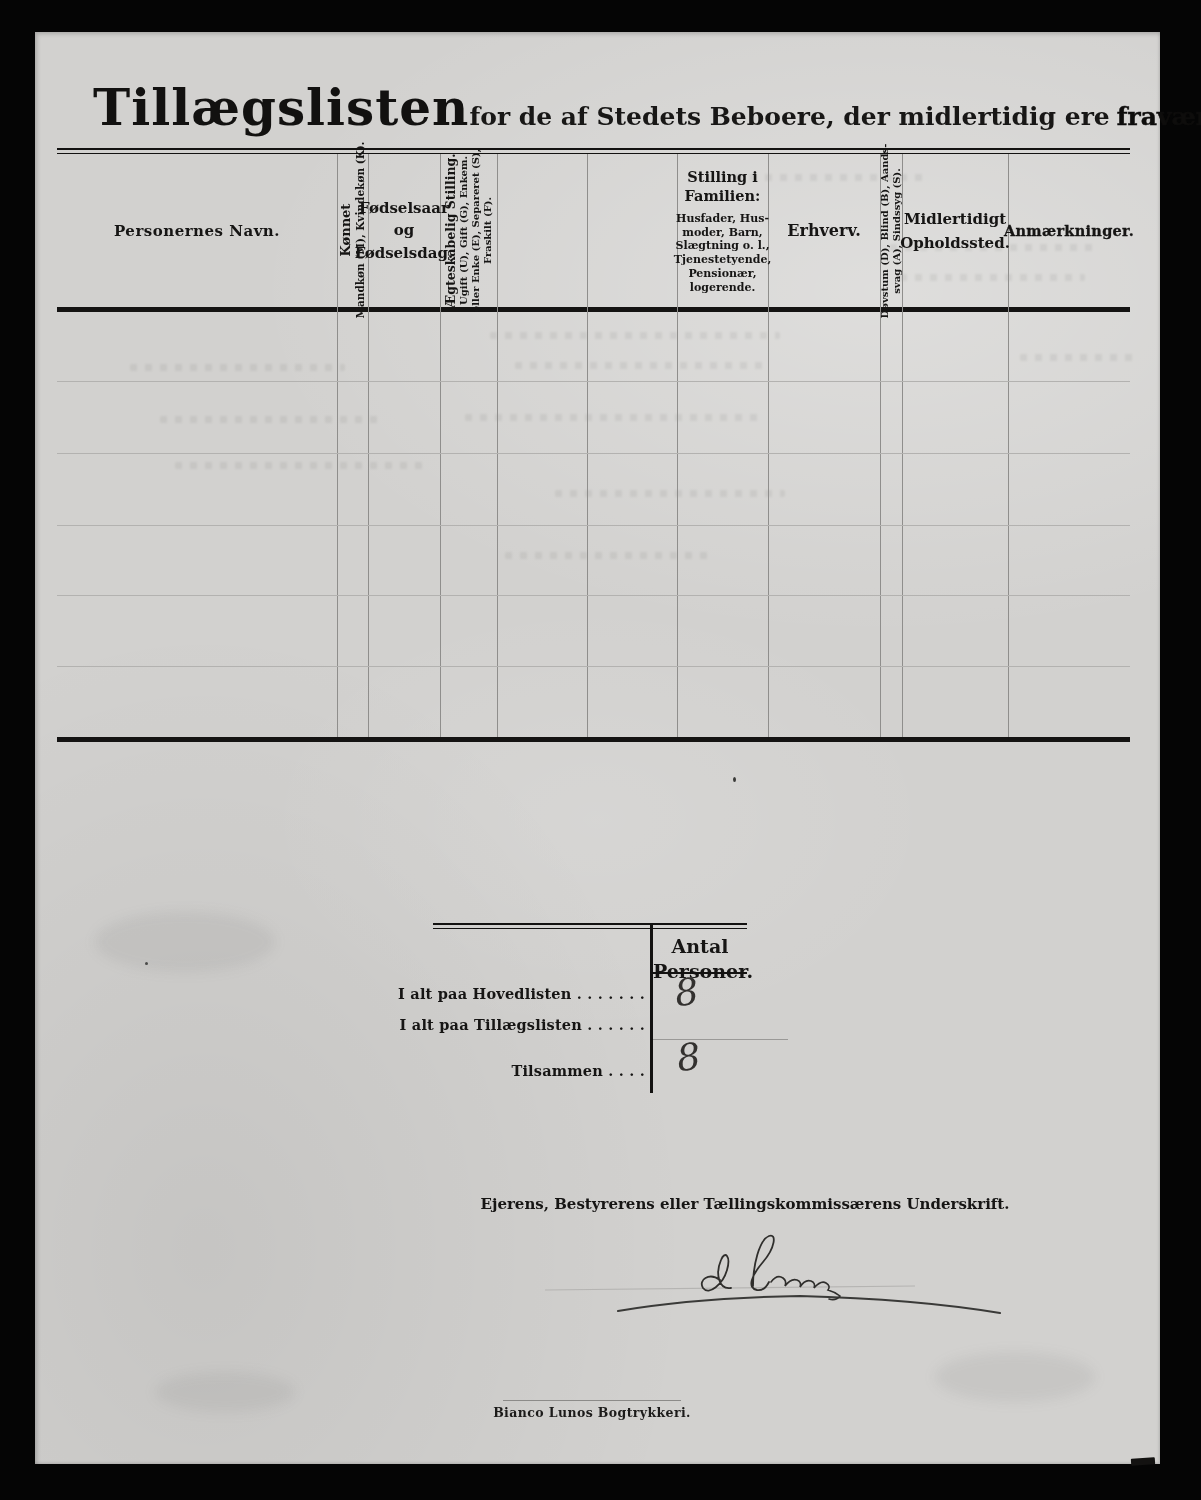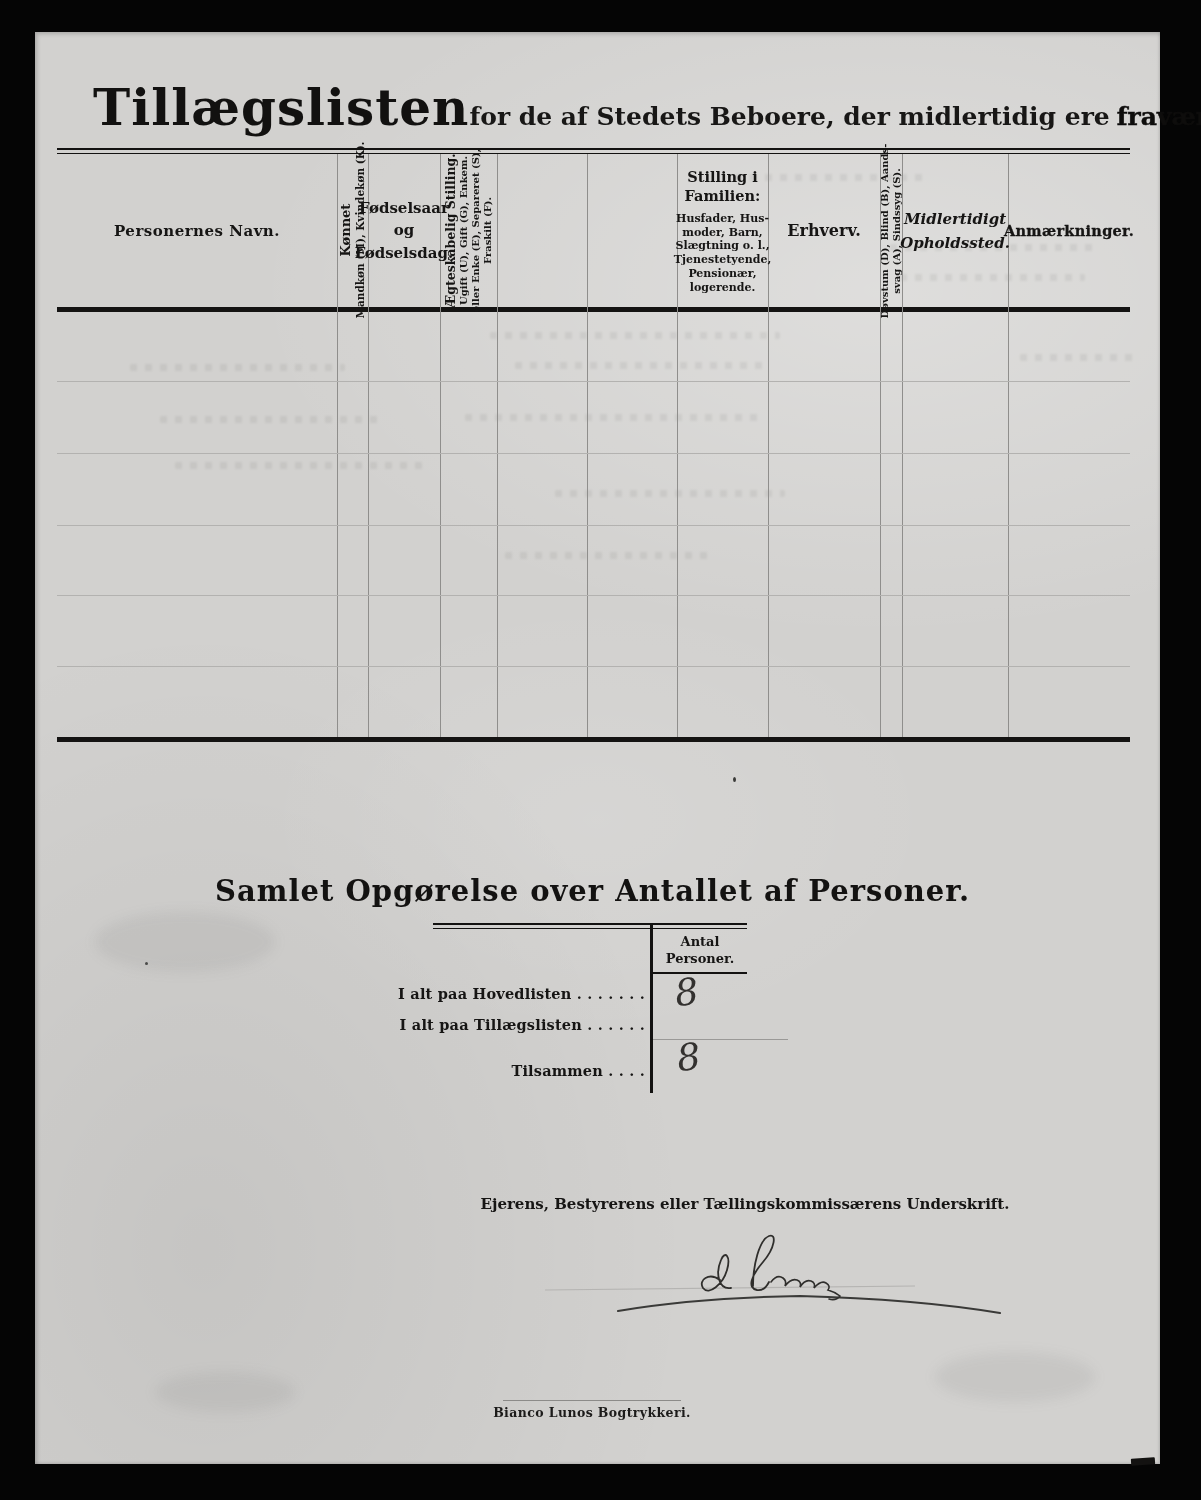--- a/index.html
+++ b/index.html
@@ -39,42 +39,42 @@
       text-align:center;color:#161514;overflow:visible;}
   .hc1{left:0;width:280px;font-size:15px;font-weight:bold;letter-spacing:.5px;}
   .hc2{left:280px;width:31px;}
   .hc3{left:311px;width:72px;font-size:15px;font-weight:bold;line-height:1.5;}
   .hc4{left:383px;width:57px;}
   .hc5{left:440px;width:90px;font-size:15.5px;font-weight:bold;}
   .hc6{left:530px;width:90px;font-size:15.5px;font-weight:bold;}
   .hc7{left:620px;width:91px;}
   .hc8{left:711px;width:112px;font-size:16px;font-weight:bold;}
   .hc9{left:823px;width:22px;}
-  .hc10{left:845px;width:106px;font-size:15px;font-weight:bold;line-height:1.6;font-style:italic;}
+  .hc10{left:845px;width:106px;font-size:15px;font-weight:bold;line-height:1.6;}
   .hc11{left:951px;width:122px;font-size:14.5px;font-weight:bold;letter-spacing:.3px;
         -webkit-text-stroke:.3px #161514;}
   .vwrap{transform:rotate(-90deg);white-space:nowrap;line-height:1.2;font-weight:bold;}
   .vmain{display:block;font-size:13px;}
   .vsub{display:block;font-size:10.5px;}
   .vmain4{display:block;font-size:12.5px;}
   .vsub4{display:block;font-size:10px;}
   .vline9{display:block;font-size:10px;}
   .st-main{display:block;font-size:14.5px;font-weight:bold;line-height:1.35;}
   .st-sub{display:block;font-size:11px;font-weight:bold;line-height:1.25;}
   .st-gap{height:6px;}
 
   
   .sum-heading{position:absolute;left:0;top:842px;width:1115px;text-align:center;
                font-size:29px;font-weight:bold;letter-spacing:1px;color:#131211;}
   .sum{position:absolute;left:398px;top:891px;width:400px;height:185px;}
   .sum-rule-top{position:absolute;left:0;top:0;width:314px;height:6px;
                 border-top:2px solid #131211;border-bottom:1.5px solid #131211;box-sizing:border-box;}
   .sum-vbar{position:absolute;left:217px;top:0;width:3px;height:170px;background:#131211;}
   .sum-colhead{position:absolute;left:220px;top:11px;width:94px;text-align:center;
-               font-size:13px;font-weight:bold;line-height:1.3;color:#161514;}
+               font-size:19px;font-weight:bold;line-height:1.3;color:#161514;}
   .sum-underline{position:absolute;left:220px;top:49px;width:94px;height:2px;background:#131211;}
   .sum-thinline{position:absolute;left:220px;top:116px;width:135px;height:1px;background:#9a9997;}
   .sum-label{position:absolute;left:-55px;width:267px;text-align:right;
              font-size:14.5px;font-weight:bold;color:#161514;letter-spacing:.2px;white-space:nowrap;}
   .sl1{top:62px}.sl2{top:93px}.sl3{top:139px}
   .sum-val{position:absolute;font-style:italic;font-size:37px;color:#33312f;
            transform:rotate(-7deg);font-family:"DejaVu Serif",serif;}
   .sv1{left:242px;top:48px}.sv2{left:244px;top:113px}
 
   
@@ -223,21 +223,20 @@
           <span style="display:block">Midlertidigt</span>
           <span style="display:block">Opholdssted.</span>
         </div>
       </div>
 
       <div class="hc hc11">
         <span>Anmærkninger.</span>
       </div>
     </div>
 
-    <div class="sum-heading">Samlet Opgørelse over Antallet af Personer.</div>
 
     <div class="sum">
       <div class="sum-rule-top"></div>
       <div class="sum-vbar"></div>
       <div class="sum-colhead">
         <span style="display:block">Antal</span>
         <span style="display:block">Personer.</span>
       </div>
       <div class="sum-underline"></div>
       <div class="sum-thinline"></div>

